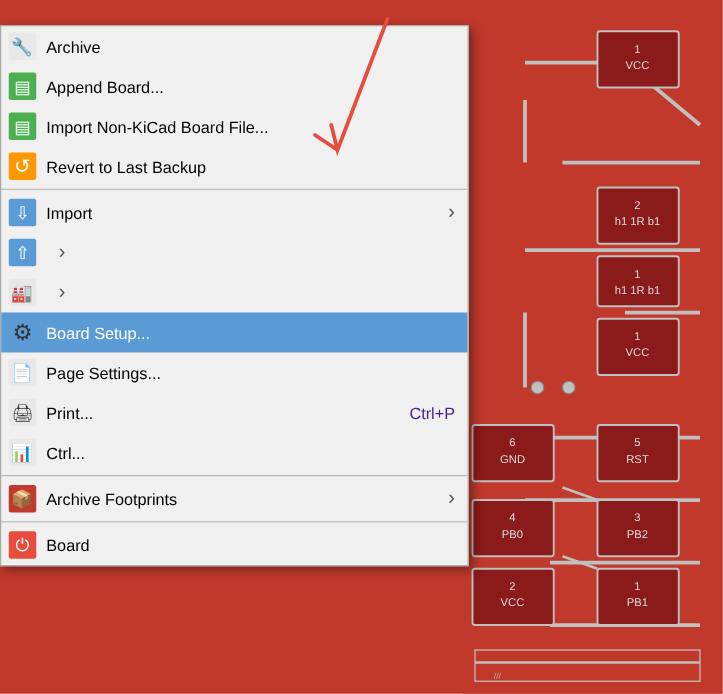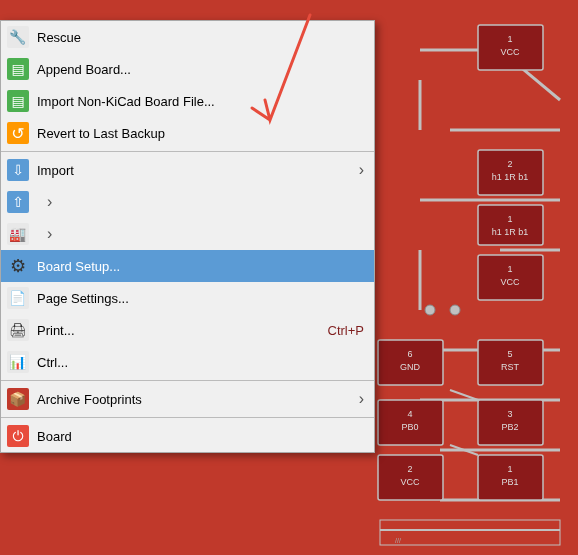--- a/index.html
+++ b/index.html
@@ -72,21 +72,21 @@
       align-items: center;
       justify-content: center;
       font-size: 16px;
     }
 
     .menu-label {
       flex: 1;
     }
 
     .menu-shortcut {
-      color: #7f1d1d;
+      color: #4c1d95;
       margin-left: 20px;
     }
 
     .menu-arrow {
       margin-left: 10px;
       color: #555;
     }
 
     
     .arrow-svg {
@@ -168,21 +168,21 @@
 
   <line x1="380" y1="530" x2="560" y2="530" stroke="#c0c0c0" stroke-width="2"></line>
   <rect x="380" y="520" width="180" height="25" fill="none" stroke="#c0c0c0" stroke-width="1"></rect>
 
   <text x="395" y="543" fill="#aaa" font-size="7">///</text>
 </svg>
 
 <div class="context-menu" id="context-menu">
 <div class="menu-item">
       <span class="menu-icon" style="background: rgb(232, 232, 232); color: rgb(51, 51, 51); font-size: 14px; border-radius: 2px;">🔧</span>
-      <span class="menu-label">Rescue</span>
+      <span class="menu-label">Archive</span>
     </div>
     <div class="menu-item">
       <span class="menu-icon" style="background: rgb(76, 175, 80); color: white; font-size: 14px; border-radius: 2px;">▤</span>
       <span class="menu-label">Append Board...</span>
     </div>
     <div class="menu-item">
       <span class="menu-icon" style="background: rgb(76, 175, 80); color: white; font-size: 14px; border-radius: 2px;">▤</span>
       <span class="menu-label">Import Non-KiCad Board File...</span>
     </div>
     <div class="menu-item">

